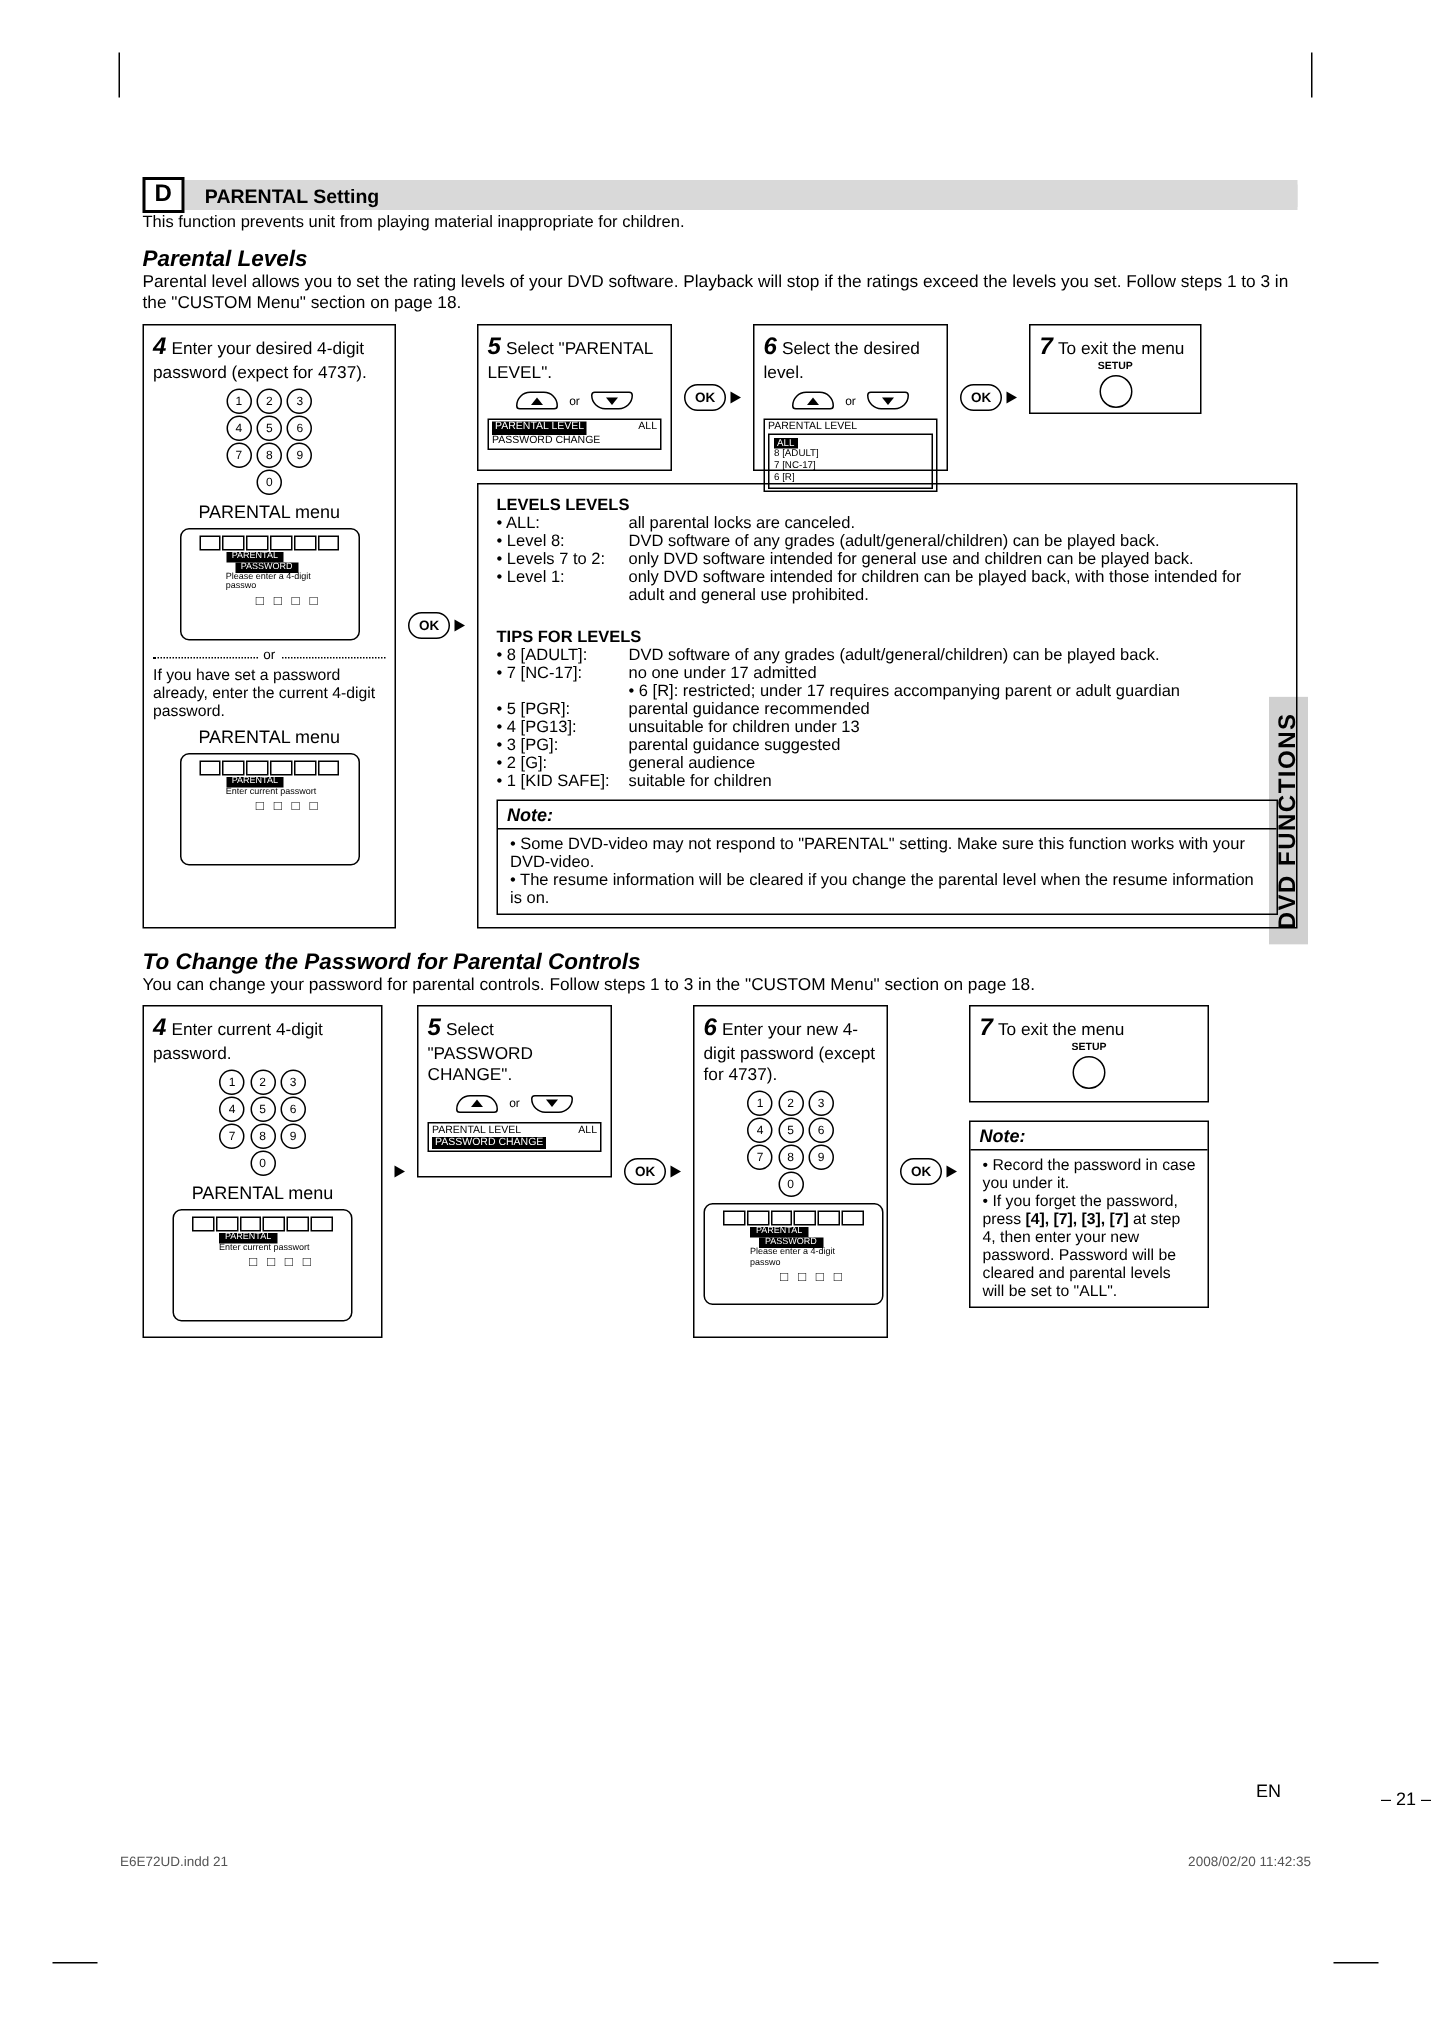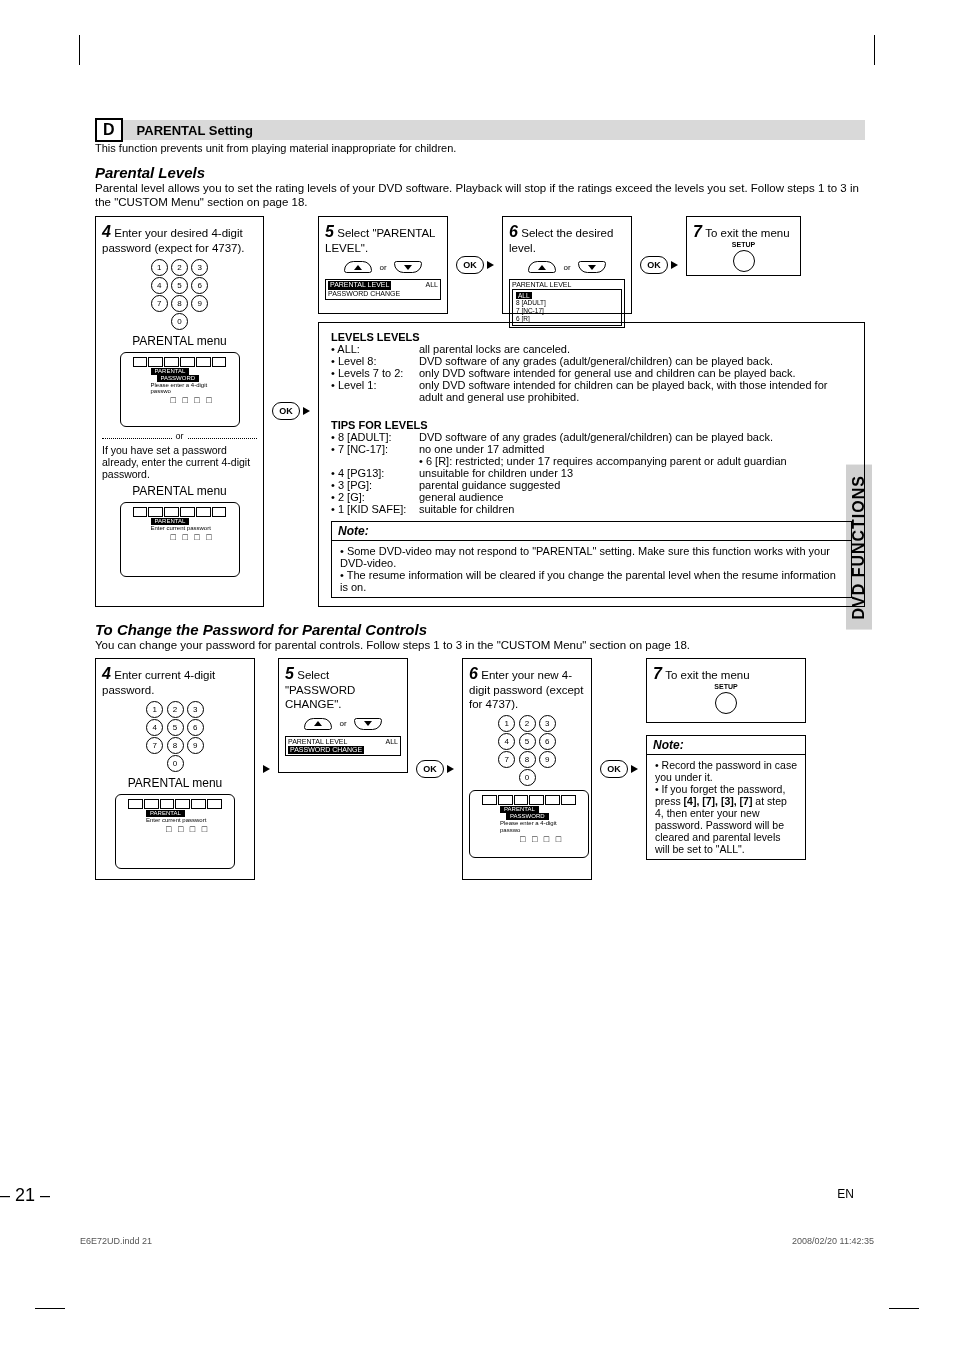--- a/index.html
+++ b/index.html
@@ -76,21 +76,21 @@
   .setup-btn { text-align:center; }
   .setup-label { font-size:7px; font-weight:bold;}
   .setup-circle { width:22px; height:22px; border:1.5px solid #000; border-radius:50%; margin:2px auto 0;}
   .side-tab {
     position:absolute; right:82px; top:465px;
     background:#d0d0d0; font-weight:bold; font-size:16px;
     padding:10px 4px;
     writing-mode: vertical-rl; transform: rotate(180deg);
     letter-spacing:1px;
   }
-  .page-num { position:absolute; bottom:145px; width:100%; text-align:left; font-size:18px;}
+  .page-num { position:absolute; bottom:145px; width:100%; text-align:right; font-size:12px;}
   .en-mark { position:absolute; bottom:150px; right:100px; font-size:12px;}
   .footer-l{ position:absolute; bottom:105px; left:80px; font-size:9px; color:#555;}
   .footer-r{ position:absolute; bottom:105px; right:80px; font-size:9px; color:#555;}
   .boxes { font-size:9px; letter-spacing:2px;}
   .arrow-right {
     display:inline-block; width:0; height:0;
     border-top:4px solid transparent; border-bottom:4px solid transparent; border-left:7px solid #000;
   }
   .conn { display:flex; align-items:center; gap:3px; align-self:center;}
   .sub-rail { border:1px solid #000; font-size:6.5px; padding:2px 3px; margin-top:5px; width:auto;}
@@ -256,20 +256,24 @@
             </div>
           <div class="lrow">
               <span class="lk">• 7 [NC-17]:</span>
               <span class="lv">no one under 17 admitted</span>
             </div>
           <div class="lrow">
               <span class="lk"></span>
               <span class="lv">• 6 [R]: restricted; under 17 requires accompanying parent or adult guardian</span>
             </div>
           <div class="lrow">
+              <span class="lk">• 5 [PGR]:</span>
+              <span class="lv">parental guidance recommended</span>
+            </div>
+          <div class="lrow">
               <span class="lk">• 4 [PG13]:</span>
               <span class="lv">unsuitable for children under 13</span>
             </div>
           <div class="lrow">
               <span class="lk">• 3 [PG]:</span>
               <span class="lv">parental guidance suggested</span>
             </div>
           <div class="lrow">
               <span class="lk">• 2 [G]:</span>
               <span class="lv">general audience</span>

